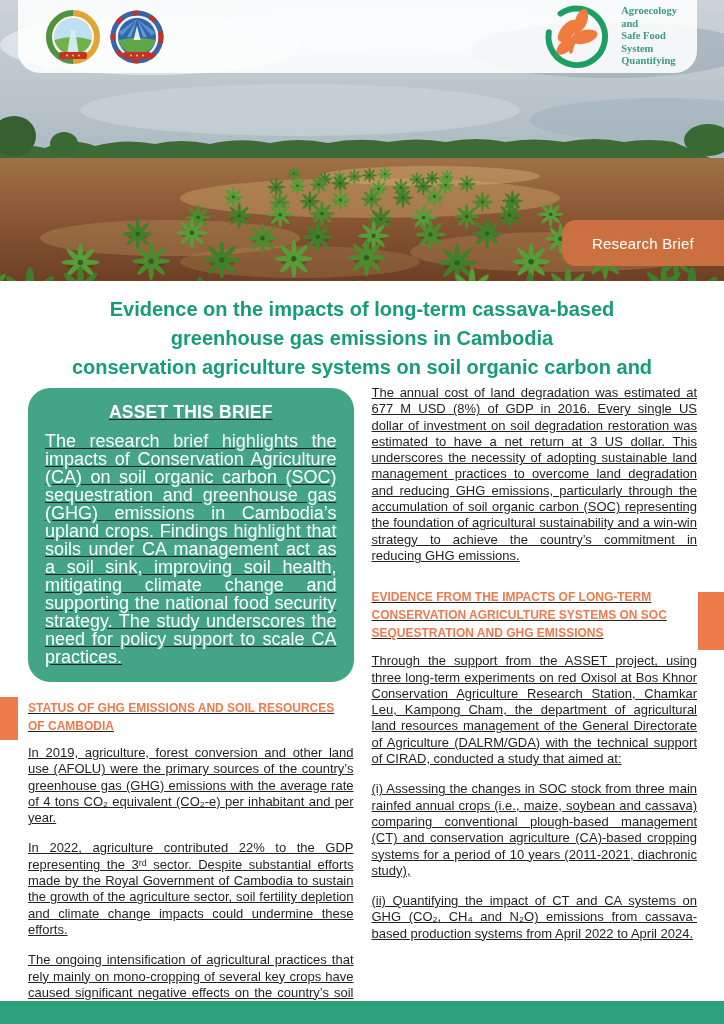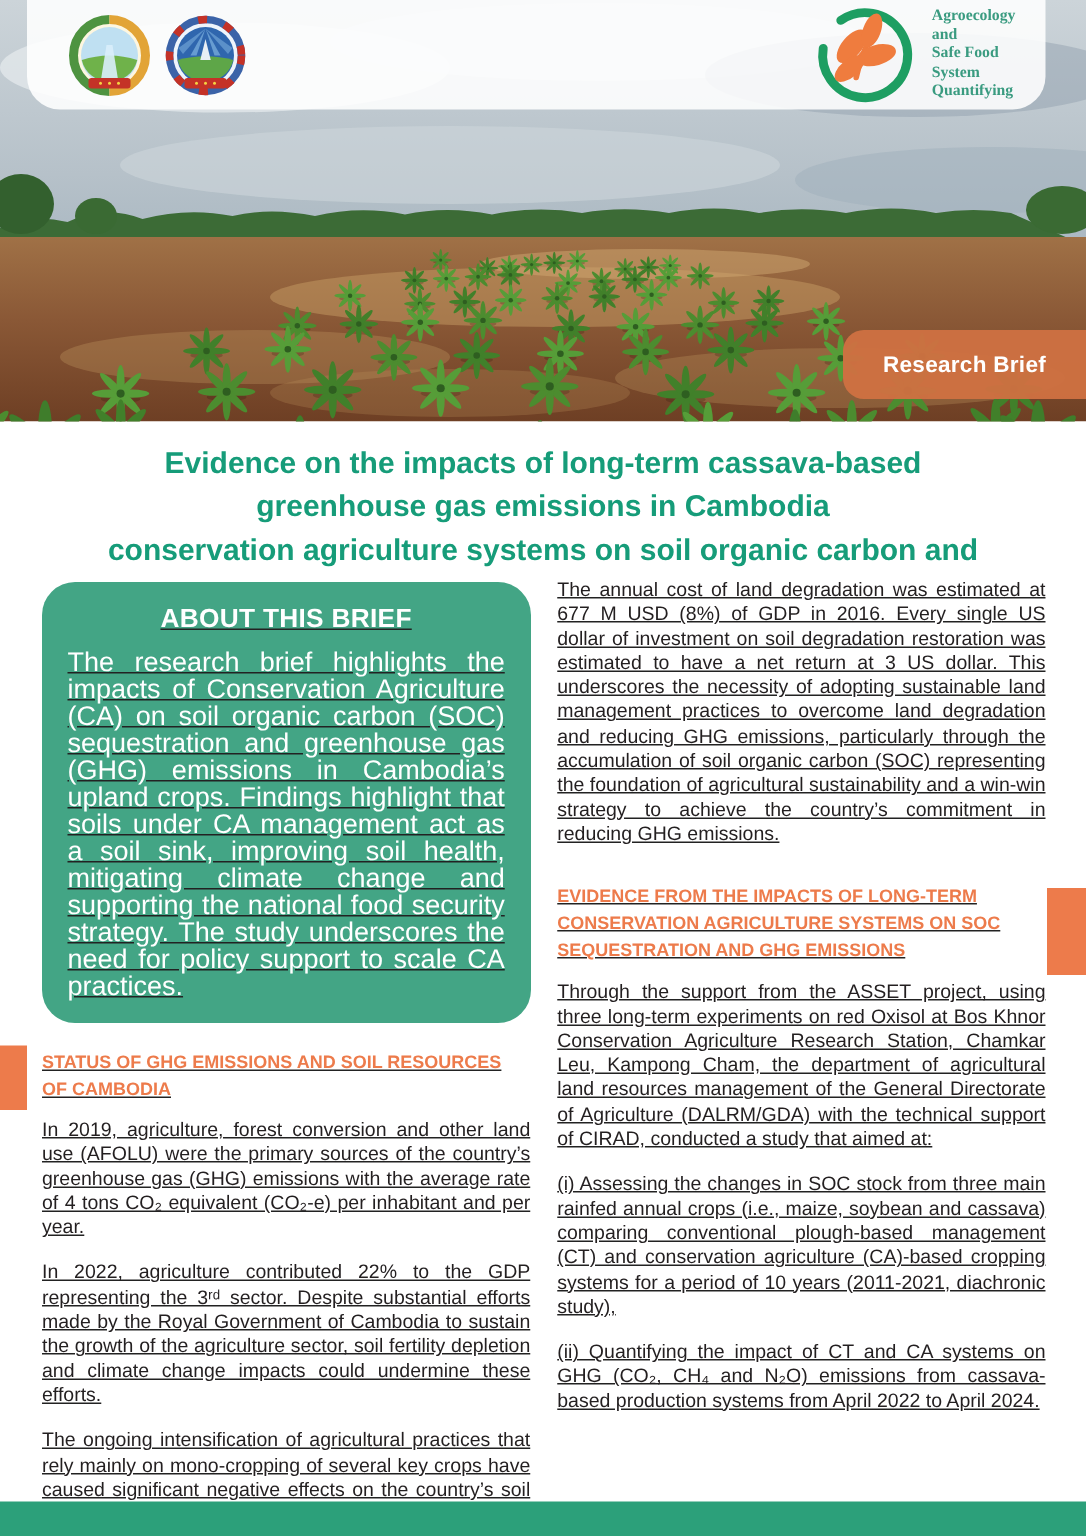--- a/index.html
+++ b/index.html
@@ -13,21 +13,21 @@
             background:rgba(255,255,255,0.88);border-radius:0 0 22px 22px;
             display:flex;align-items:center;justify-content:space-between;
             padding:0 16px 0 28px;box-sizing:border-box;}
   .emblems{display:flex;align-items:center;gap:10px;}
   .asset-logo{display:flex;align-items:center;gap:9px;margin-right:4px;}
   .asset-text{font-size:10.5px;font-weight:bold;color:#3a9b80;line-height:12.5px;font-family:Liberation Serif, serif;}
   .asset-text span{display:block;}
   
   .badge{position:absolute;top:220px;right:0;width:162px;height:46px;
          background:rgba(206,112,66,0.96);border-radius:14px 0 0 14px;
-         color:#fff;font-weight:bold;font-size:15px;
+         color:#fff;font-weight:normal;font-size:15px;
          display:flex;align-items:center;justify-content:center;letter-spacing:0.2px;}
   
   .title{position:absolute;top:295px;left:24px;width:676px;text-align:center;
          color:#169c79;font-size:20px;line-height:29px;font-weight:bold;margin:0;}
   .title span{display:block;white-space:nowrap;}
   
   .columns{position:absolute;top:385px;left:0;width:724px;
            display:flex;gap:18px;padding:0 27px 0 28px;box-sizing:border-box;
            align-items:flex-start;}
   .col{flex:1;min-width:0;text-decoration:underline;}
@@ -220,21 +220,21 @@
   <h1 class="title">
     <span>Evidence on the impacts of long-term cassava-based</span>
     <span>greenhouse gas emissions in Cambodia</span>
     <span>conservation agriculture systems on soil organic carbon and</span>
   </h1>
 
   <div class="columns">
 
     <div class="col left">
       <div class="about-box">
-        <h2>ABOUT THIS BRIEF</h2>
+        <h2>ASSET THIS BRIEF</h2>
         <p>The research brief highlights the impacts of Conservation Agriculture (CA) on soil organic carbon (SOC) sequestration and greenhouse gas (GHG) emissions in Cambodia’s upland crops. Findings highlight that soils under CA management act as a soil sink, improving soil health, mitigating climate change and supporting the national food security strategy. The study underscores the need for policy support to scale CA practices.</p>
       </div>
       <div class="section-head">
         <div class="accent-bar left-bar"></div>
         <h3 class="sec">STATUS OF GHG EMISSIONS AND SOIL RESOURCES OF CAMBODIA</h3>
       </div>
       <p class="body">In 2019, agriculture, forest conversion and other land use (AFOLU) were the primary sources of the country’s greenhouse gas (GHG) emissions with the average rate of 4 tons CO₂ equivalent (CO₂-e) per inhabitant and per year.</p>
       <p class="body">In 2022, agriculture contributed 22% to the GDP representing the 3ʳᵈ sector. Despite substantial efforts made by the Royal Government of Cambodia to sustain the growth of the agriculture sector, soil fertility depletion and climate change impacts could undermine these efforts.</p>
       <p class="body">The ongoing intensification of agricultural practices that rely mainly on mono-cropping of several key crops have caused significant negative effects on the country’s soil resources leading to soil degradation, decrease of key ecosystem services, and the loss of biodiversity.</p>
     </div>

